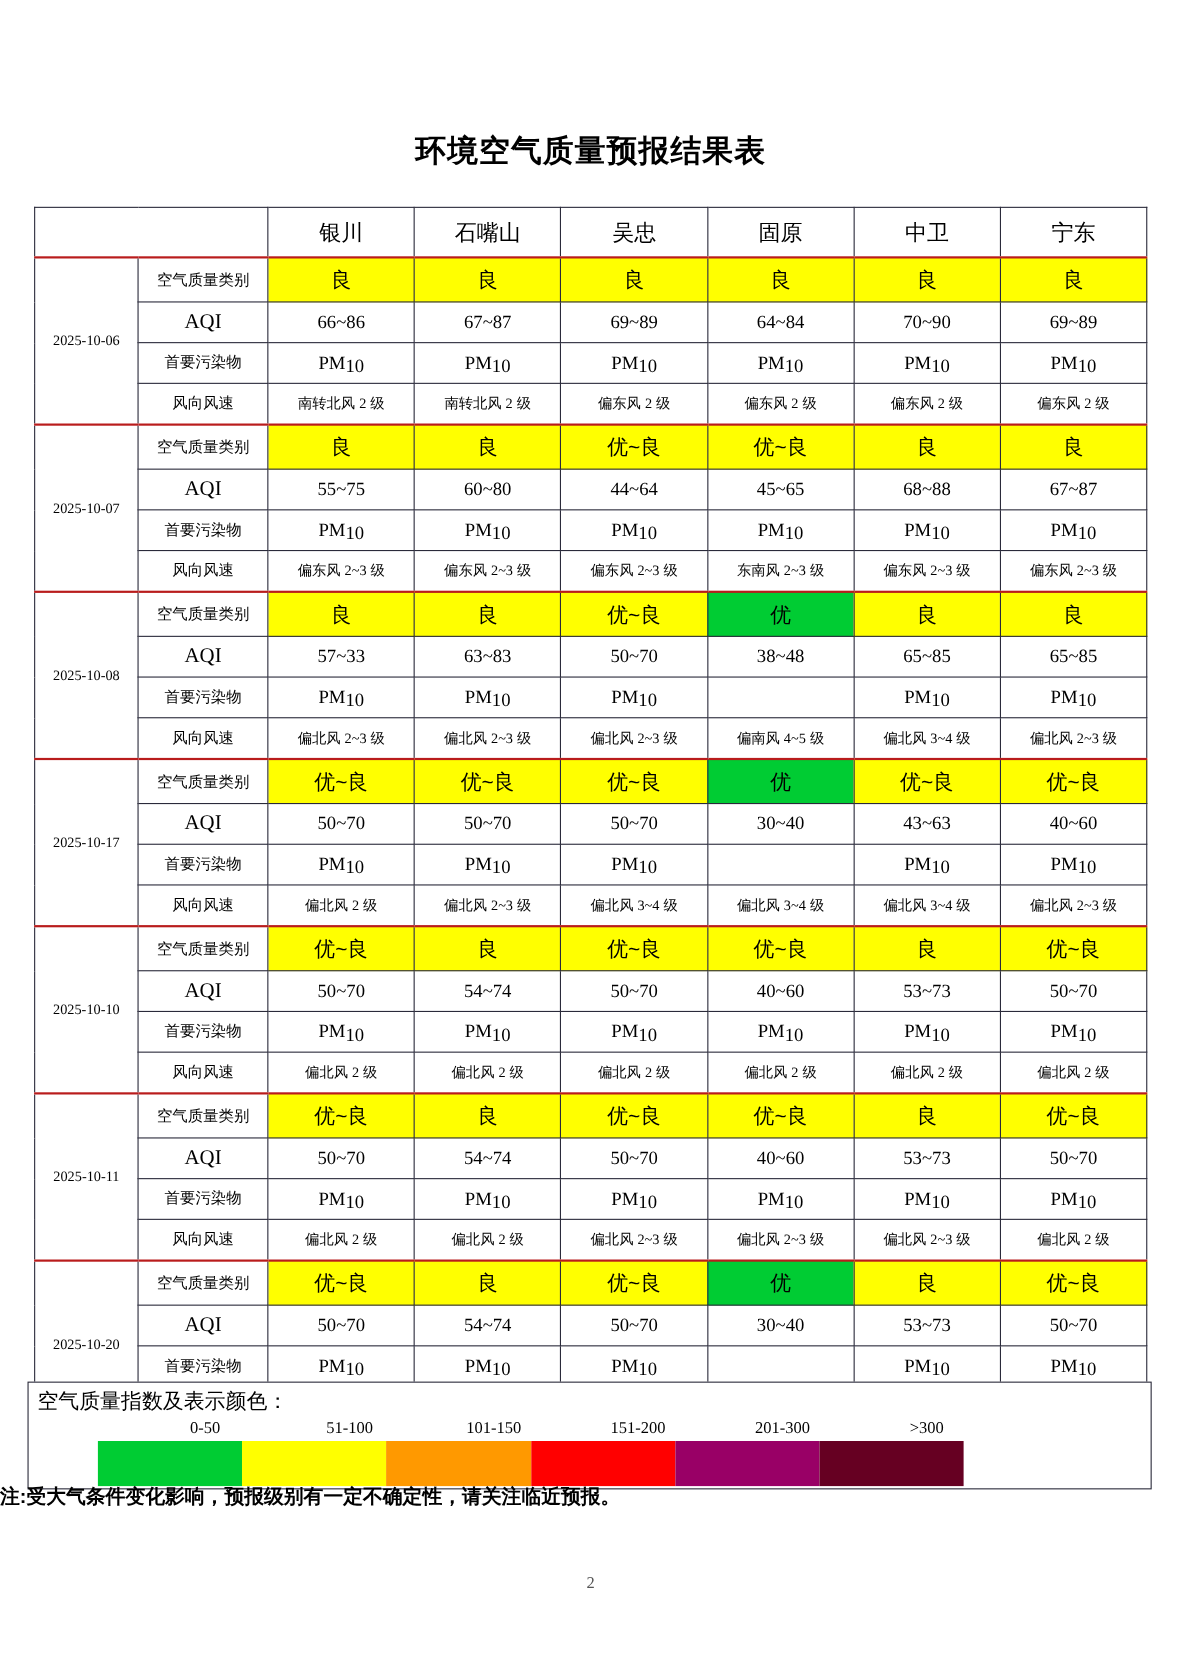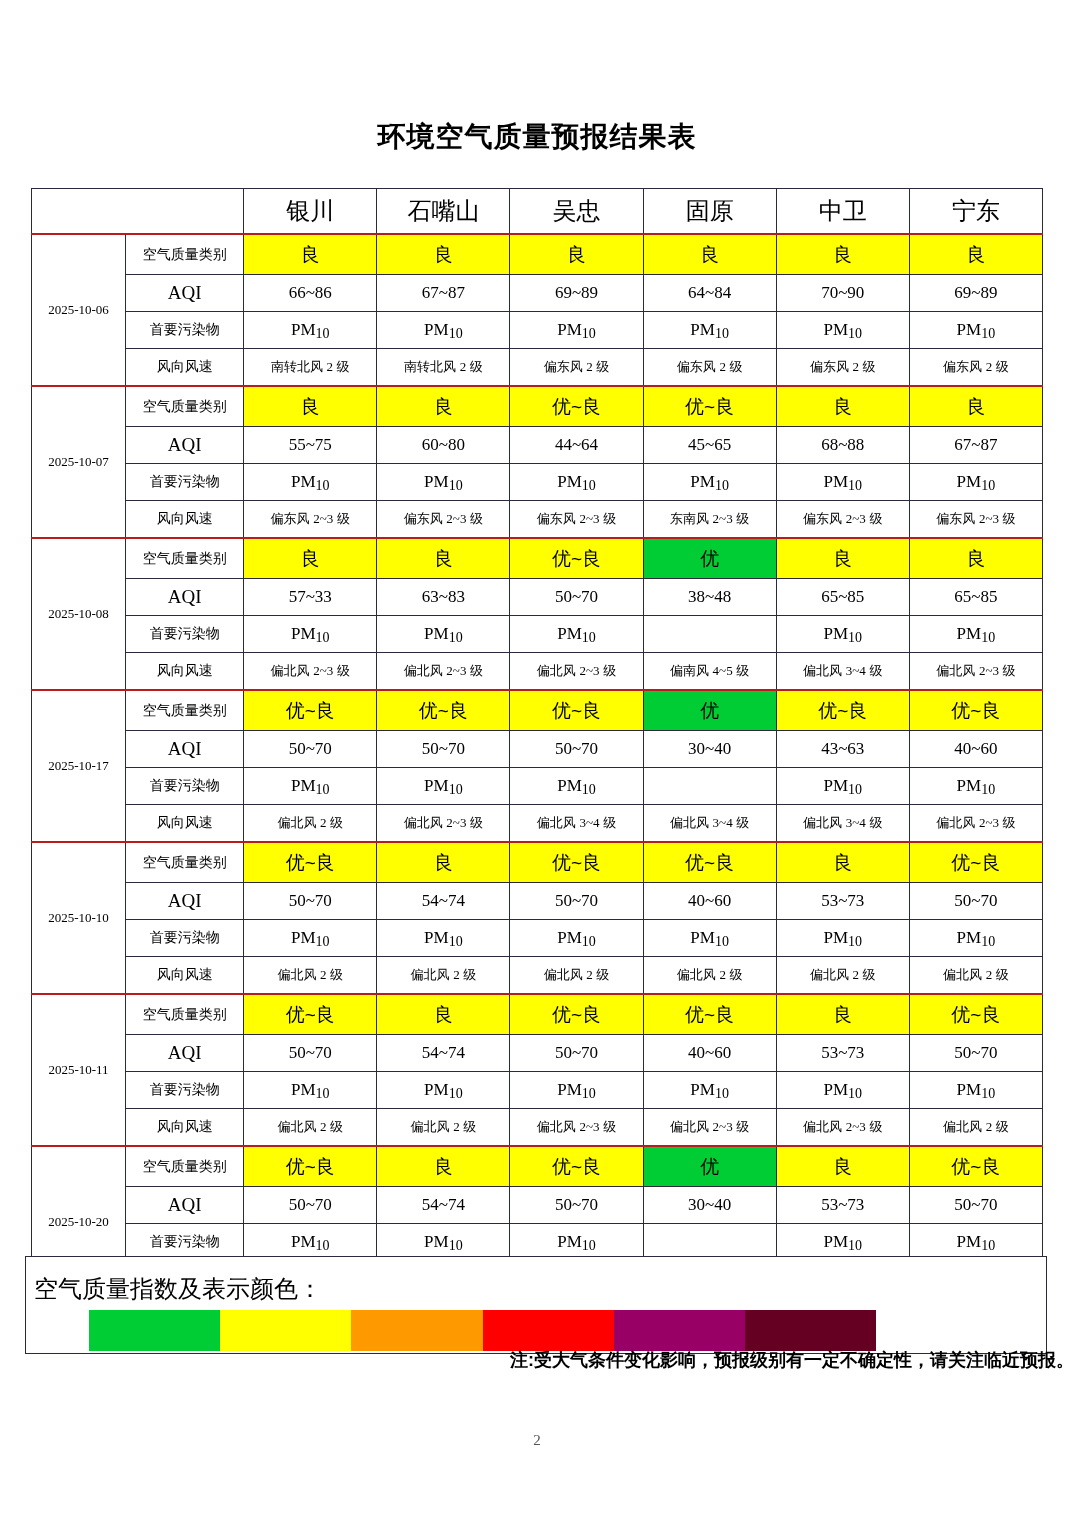--- a/index.html
+++ b/index.html
@@ -54,21 +54,21 @@
   }
 
   col.c-date { width: 94px; }
   col.c-label { width: 118px; }
   col.c-city { width: 133px; }
 
   .hdr-blank { height: 44px; }
   .hdr-city {
     height: 44px;
     font-family: Liberation Serif, serif;
-    font-size: 24px;
+    font-size: 20px;
   }
 
   .date-cell {
     font-family: "Liberation Serif", "DejaVu Serif", serif;
     font-size: 13px;
     letter-spacing: 0px;
   }
 
   .row-label {
     font-family: "Liberation Sans", "DejaVu Sans", sans-serif;
@@ -95,21 +95,21 @@
   .aqi-cell {
     font-family: "Liberation Serif", "DejaVu Serif", serif;
     font-size: 17px;
   }
 
   .pol-cell {
     font-family: "Liberation Serif", "DejaVu Serif", serif;
     font-size: 17px;
   }
   .pol-cell sub {
-    font-size: 14px;
+    font-size: 17px;
     vertical-align: baseline;
     position: relative;
     top: 3px;
   }
 
   .wind-cell {
     font-family: "Liberation Sans", "DejaVu Sans", sans-serif;
     font-size: 13px;
     white-space: nowrap;
   }
@@ -128,23 +128,23 @@
     top: 1256px;
     width: 1022px;
     height: 98px;
     border: 1px solid #2a2a3a;
     box-sizing: border-box;
     background: #ffffff;
   }
   .legend-title {
     position: absolute;
     left: 8px;
-    top: 16px;
+    top: 4px;
     font-family: "Liberation Sans", "DejaVu Sans", sans-serif;
-    font-size: 24px;
+    font-size: 19px;
   }
   .legend-strip {
     position: absolute;
     left: 63px;
     top: 53px;
     width: 787px;
     height: 41px;
     display: flex;
   }
   .legend-strip .seg {
@@ -165,21 +165,21 @@
     font-family: "Liberation Serif", "DejaVu Serif", serif;
     font-size: 15px;
     transform: translateX(32px);
   }
 
   .note {
     position: absolute;
     left: 0;
     top: 1348px;
     width: 1074px;
-    text-align: right;
+    text-align: left;
     font-family: "Liberation Sans", "DejaVu Sans", sans-serif;
     font-weight: bold;
     font-size: 18px;
   }
 
   .page-num {
     position: absolute;
     left: 0;
     top: 1432px;
     width: 1074px;
@@ -476,20 +476,28 @@
           <td class="wind-cell">偏南风 <span class="num">2</span> 级</td>
           <td class="wind-cell">偏东风 <span class="num">2</span> 级</td>
           <td class="wind-cell">偏南风 <span class="num">2</span> 级</td>
           <td class="wind-cell">偏南风 <span class="num">2</span> 级</td>
         </tr>
       </tbody>
   </table>
 
   <div class="legend-box">
     <div class="legend-title">空气质量指数及表示颜色：</div>
+    <div class="legend-labels" id="legend-labels">
+        <div class="lbl">0-50</div>
+        <div class="lbl">51-100</div>
+        <div class="lbl">101-150</div>
+        <div class="lbl">151-200</div>
+        <div class="lbl">201-300</div>
+        <div class="lbl">&gt;300</div>
+      </div>
     <div class="legend-strip" id="legend-strip">
         <div class="seg" style="background: rgb(0, 204, 51);"></div>
         <div class="seg" style="background: rgb(255, 255, 0);"></div>
         <div class="seg" style="background: rgb(255, 153, 0);"></div>
         <div class="seg" style="background: rgb(255, 0, 0);"></div>
         <div class="seg" style="background: rgb(153, 0, 102);"></div>
         <div class="seg" style="background: rgb(102, 0, 34);"></div>
       </div>
   </div>
 

